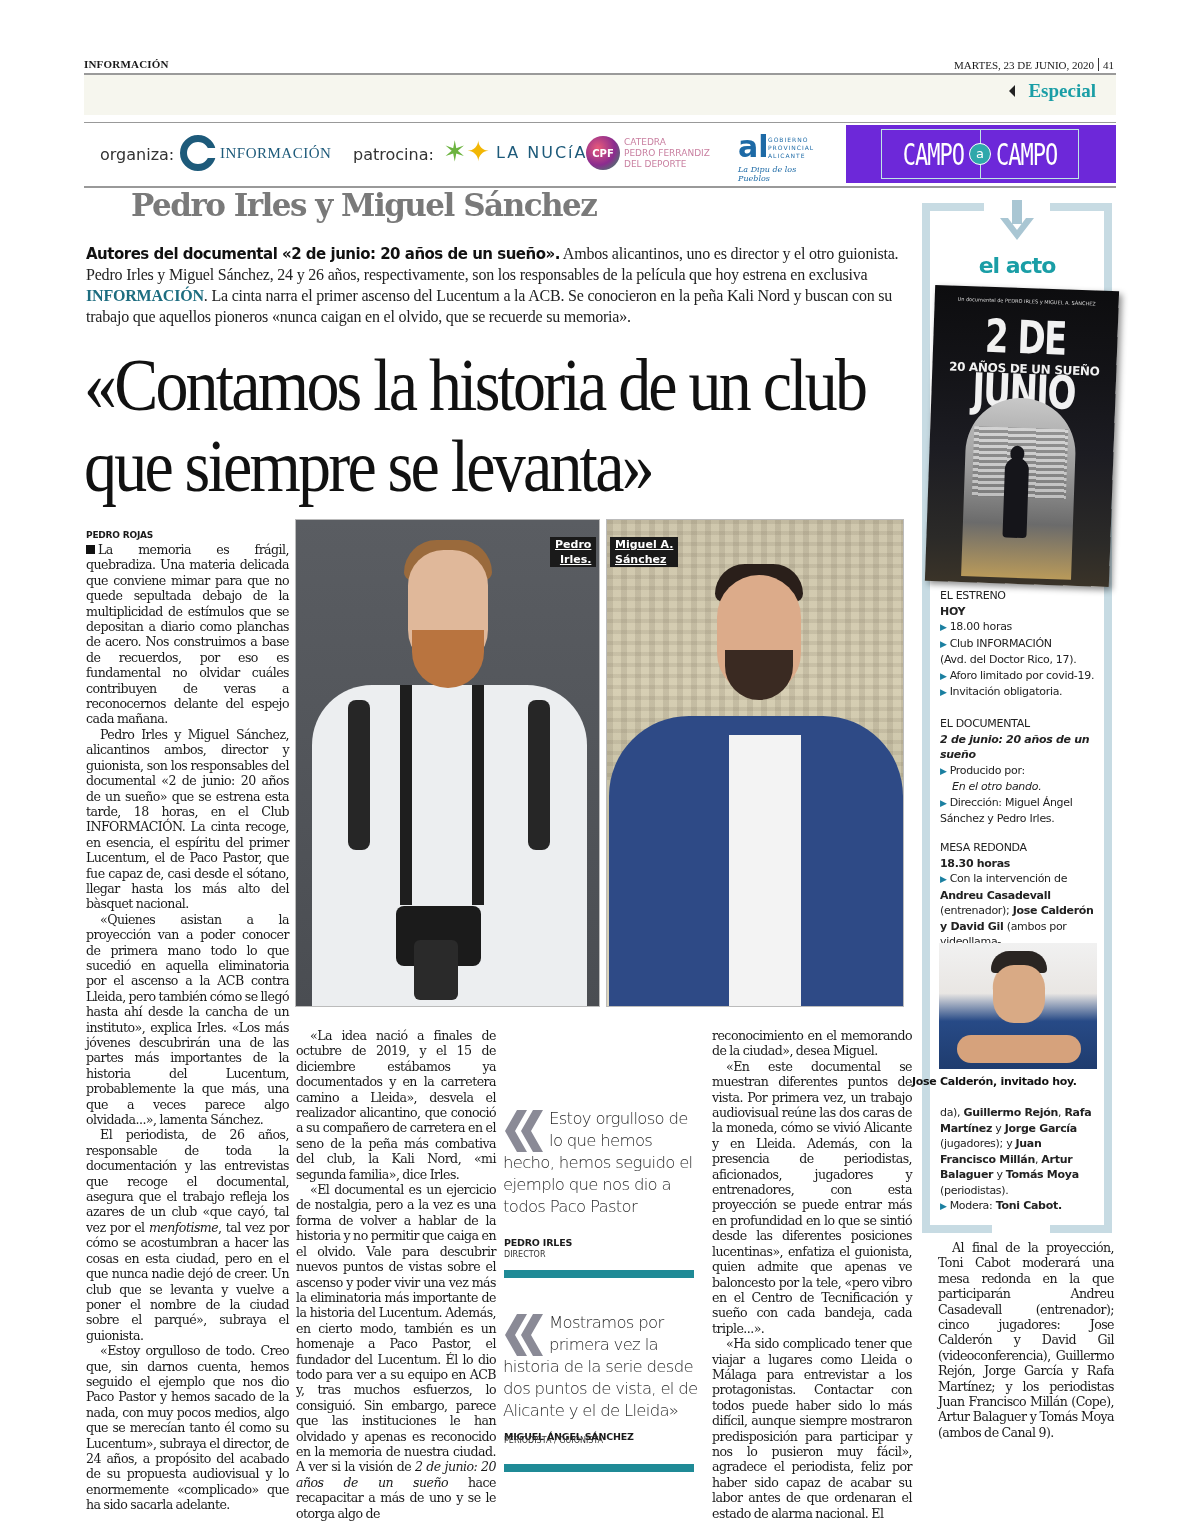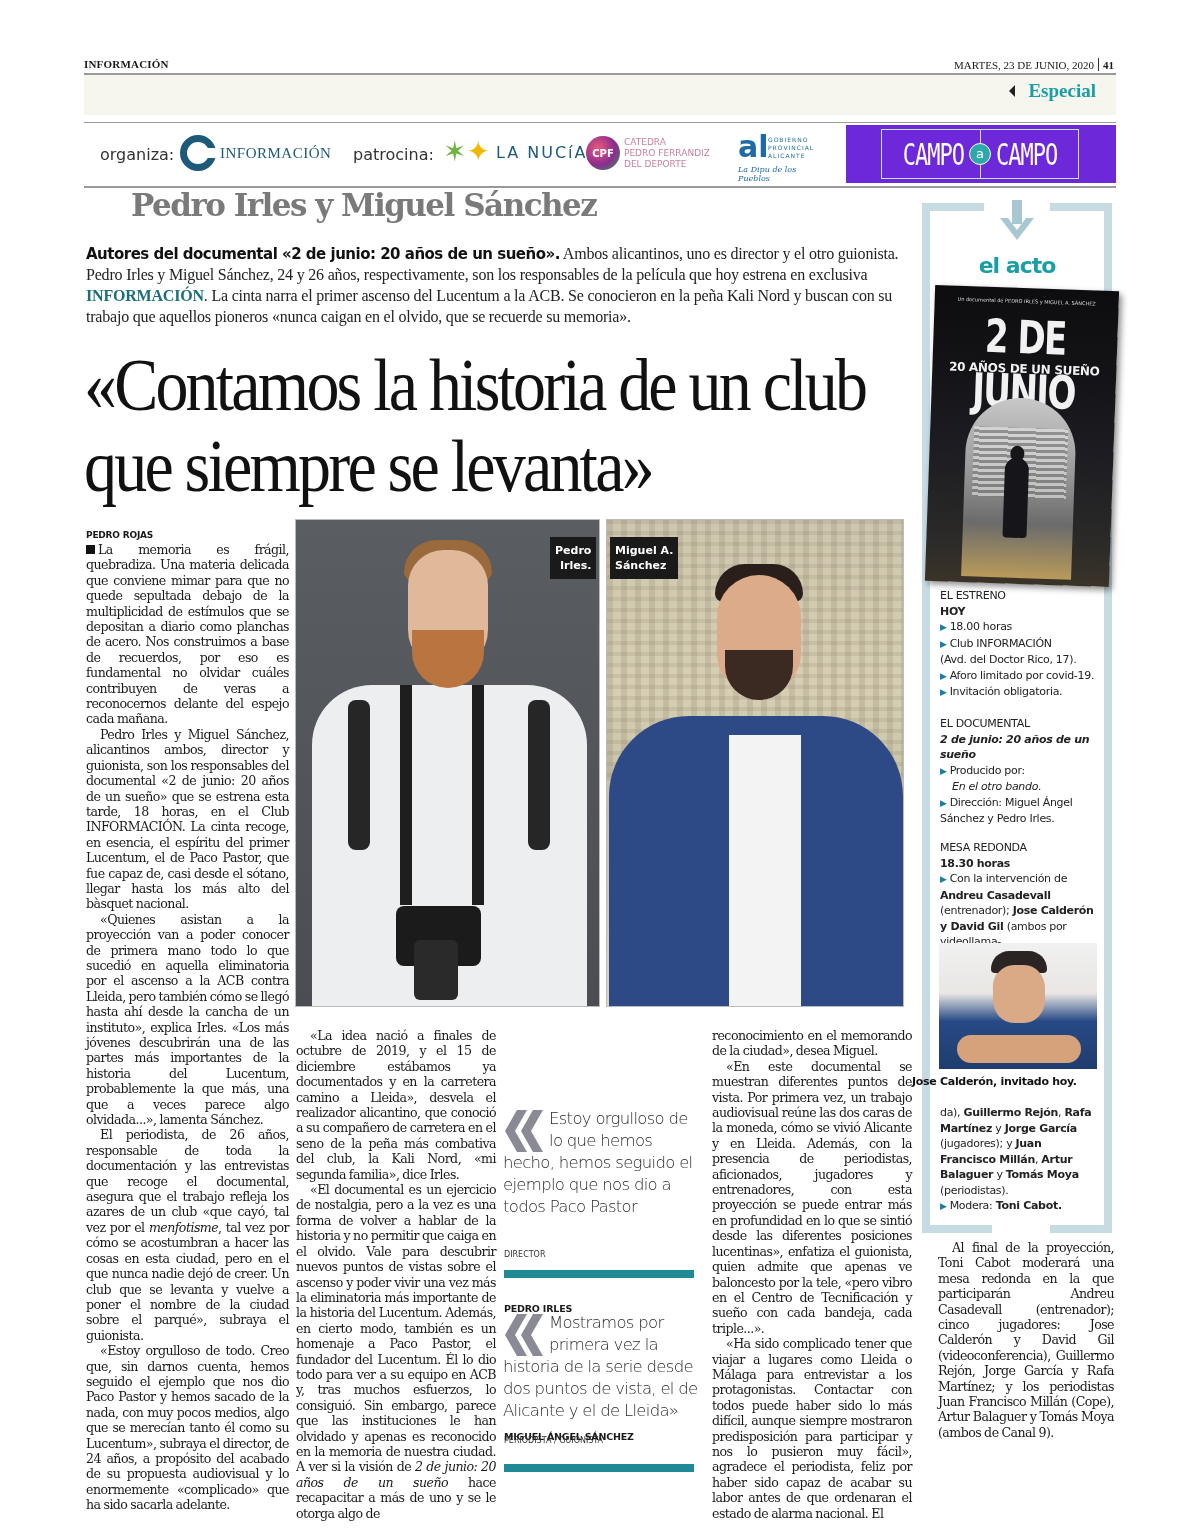--- a/index.html
+++ b/index.html
@@ -5,21 +5,21 @@
   * { box-sizing: border-box; margin: 0; padding: 0; }
   html, body { width: 1200px; height: 1536px; background: #ffffff; overflow: hidden; }
   body { position: relative; font-family: "DejaVu Serif", serif; color: #1a1a1a; }
 
   .abs { position: absolute; }
 
   
   .folio-left { left: 84px; top: 58px; font: bold 11px "Liberation Serif", serif; letter-spacing: 0.2px; }
   .folio-right { right: 86px; top: 58px; font: 11px "Liberation Serif", serif; }
   .folio-right .sep { display: inline-block; width: 1px; height: 13px; background: #333; vertical-align: -2px; margin: 0 4px; }
-  .folio-right b { font-weight: bold; }
+  .folio-right b { font-weight: normal; }
   .folio-rule { left: 84px; top: 73px; width: 1032px; height: 2px; background: #9a9a9a; }
 
   .section-band { left: 84px; top: 75px; width: 1032px; height: 40px; background: #f6f6ee; }
   .section-label { right: 104px; top: 80px; font: bold 19px "Liberation Serif", serif; color: #1a9ea6; }
   .section-arrow { right: 185px; top: 85px; width: 0; height: 0; border-top: 6px solid transparent; border-bottom: 6px solid transparent; border-right: 6px solid #222; }
   .band-rule { left: 84px; top: 122px; width: 1032px; height: 1px; background: #999; }
   .band-rule2 { left: 84px; top: 186px; width: 1032px; height: 2px; background: #999; }
 
   
   .sponsor-label { font: 16px "DejaVu Sans", sans-serif; color: #333; top: 145px; }
@@ -108,21 +108,21 @@
   .p1-strap { position: absolute; top: 165px; width: 12px; height: 220px; background: #1e1e1e; }
   .p1-bag { position: absolute; top: 180px; width: 22px; height: 150px; background: #262626; border-radius: 8px; }
   .p1-camera { position: absolute; left: 100px; top: 386px; width: 85px; height: 60px; background: #1b1b1b; border-radius: 8px; }
   .p1-lens { position: absolute; left: 118px; top: 420px; width: 44px; height: 60px; background: #2a2a2a; border-radius: 6px; }
   .p2-city { position: absolute; left: 0; top: 0; width: 100%; height: 260px; background: repeating-linear-gradient(90deg, rgba(120,110,90,0.18) 0 6px, transparent 6px 14px), repeating-linear-gradient(180deg, rgba(120,110,90,0.15) 0 4px, transparent 4px 11px); }
   .p2-jacket { position: absolute; left: 2px; top: 196px; width: 294px; height: 300px; background: #2e4a86; border-radius: 80px 80px 0 0; }
   .p2-shirt { position: absolute; left: 122px; top: 215px; width: 72px; height: 280px; background: #f3f3f3; }
   .p2-head { position: absolute; left: 110px; top: 55px; width: 84px; height: 120px; border-radius: 42px; background: #dcab8a; }
   .p2-hair { position: absolute; left: 108px; top: 44px; width: 88px; height: 38px; border-radius: 44px 44px 12px 12px; background: #2a1f1a; }
   .p2-beard { position: absolute; left: 118px; top: 130px; width: 68px; height: 50px; border-radius: 0 0 34px 34px; background: #3a2a22; }
-  .photo-tag { position: absolute; background: #1a1a1a; color: #fff; font: bold 11px "DejaVu Sans", sans-serif; line-height: 15px; padding: 6px 5px; }
+  .photo-tag { position: absolute; background: #1a1a1a; color: #fff; font: bold 11px "DejaVu Sans", sans-serif; line-height: 15px; padding: 0 5px; text-decoration: underline; }
   .tag1 { left: 550px; top: 537px; text-align: right; }
   .tag2 { left: 610px; top: 537px; text-align: left; }
 
   
   .quote { position: absolute; left: 503px; width: 196px; font: 16.5px "DejaVu Sans", sans-serif; line-height: 22px; color: #2b2b2b; letter-spacing: -0.7px; font-weight: 300; }
   .quote .mark { float: left; width: 40px; height: 42px; margin-right: 6px; margin-top: 2px; }
   .q1 { top: 1108px; }
   .q2 { top: 1312px; }
   .q-name { position: absolute; left: 504px; font: bold 9.5px "DejaVu Sans", sans-serif; letter-spacing: -0.2px; }
   .q-role { position: absolute; left: 504px; font: 8px "DejaVu Sans", sans-serif; color: #333; }
@@ -284,21 +284,21 @@
   <p><span>«El documental es un ejercicio de nostalgia, pero a la vez es una forma de volver a hablar de la historia y no permitir que caiga en el olvido. Vale para descubrir nuevos puntos de vistas sobre el ascenso y poder vivir una vez más la eliminatoria más importante de la historia del Lucentum. Además, en cierto modo, también es un homenaje a Paco Pastor, el fundador del Lucentum. Él lo dio todo para ver a su equipo en ACB y, tras muchos esfuerzos, lo consiguió. Sin embargo, parece que las instituciones le han olvidado y apenas es reconocido en la memoria de nuestra ciudad. A ver si la visión de </span><i>2 de junio: 20 años de un sueño</i><span> hace recapacitar a más de uno y se le otorga algo de</span></p>
 </div>
 
 <div class="quote q1">
   <svg class="mark" viewBox="0 0 40 42">
     <polygon points="14,0 24,0 12,21 24,42 14,42 2,21" fill="#8a8a96"></polygon>
     <polygon points="30,0 40,0 28,21 40,42 30,42 18,21" fill="#8a8a96"></polygon>
   </svg>
   <span>Estoy orgulloso de lo que hemos hecho, hemos seguido el ejemplo que nos dio a todos Paco Pastor</span>
 </div>
-<div class="q-name" style="top:1303px;">PEDRO IRLES</div>
+<div class="q-name" style="top:1237px;">PEDRO IRLES</div>
 <div class="q-role" style="top:1250px;">DIRECTOR</div>
 <div class="q-bar" style="top:1270px;"></div>
 
 <div class="quote q2">
   <svg class="mark" viewBox="0 0 40 42">
     <polygon points="14,0 24,0 12,21 24,42 14,42 2,21" fill="#8a8a96"></polygon>
     <polygon points="30,0 40,0 28,21 40,42 30,42 18,21" fill="#8a8a96"></polygon>
   </svg>
   <span>Mostramos por primera vez la historia de la serie desde dos puntos de vista, el de Alicante y el de Lleida»</span>
 </div>

